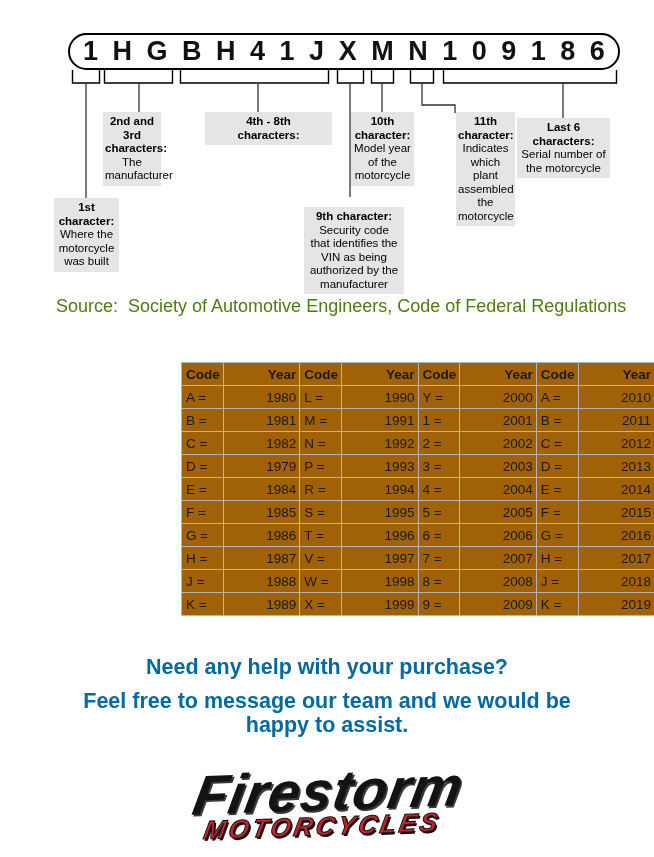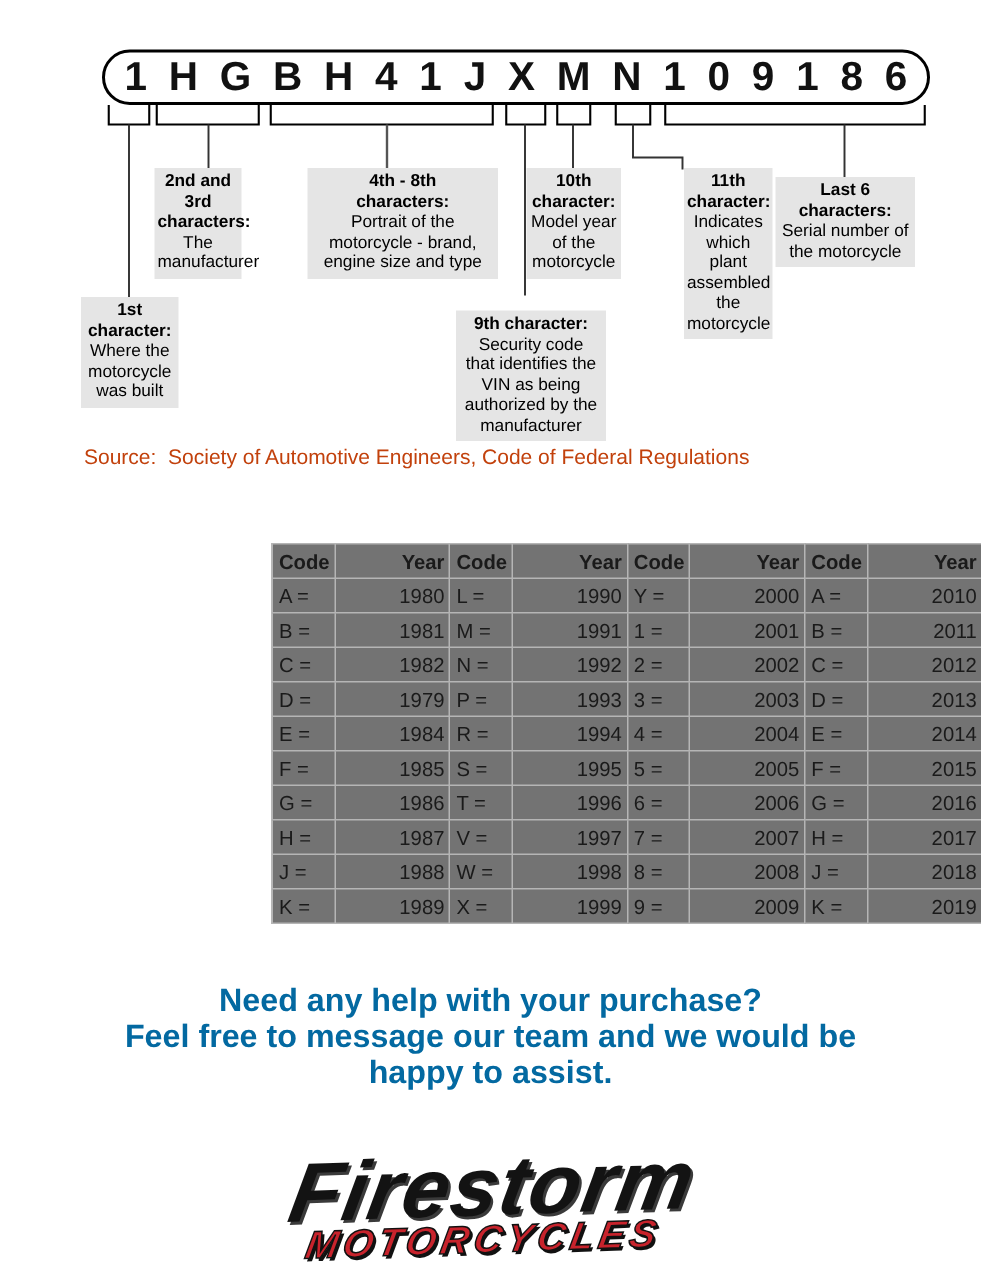--- a/index.html
+++ b/index.html
@@ -28,42 +28,42 @@
   .vin-label .box-body{white-space:pre-line;}
   .box-b1{left:54px;top:198px;width:65px;}
   .box-b2{left:103px;top:112px;width:58px;}
   .box-b3{left:205px;top:112px;width:127px;}
   .box-b4{left:304px;top:207px;width:100px;}
   .box-b5{left:351px;top:112px;width:63px;}
   .box-b6{left:424px;top:112px;width:59px;margin-left:32px;}
   .box-b7{left:517px;top:118px;width:93px;}
   
   .source-note{
-    position:absolute;left:56px;top:296px;font-size:14px;color:#c2410c;
+    position:absolute;left:56px;top:296px;font-size:18px;color:#4d7c0f;
     white-space:pre;
   }
   
   .year-table{
     position:absolute;left:181px;top:362px;border-collapse:collapse;
-    border:1px solid #9a9a9a;background:#737373;
+    border:1px solid #9a9a9a;background:#a16207;
   }
   .year-table th,.year-table td{
     border:1px solid #b5b5b5;font-size:13.5px;height:23px;
     padding:0 3px 0 4px;box-sizing:border-box;color:#1a1a1a;
   }
   .year-table th{font-weight:bold;text-align:left;width:37px;}
   .year-table th.year-col{width:34px;padding-left:44px;}
   .year-table td.code{text-align:left;width:37px;}
   .year-table td.year{text-align:right;width:34px;}
   
   .help-text{
     position:absolute;left:0;top:655px;width:654px;text-align:center;
     font-size:21.5px;font-weight:bold;line-height:24px;color:#0369a1;
   }
-  .help-text .wrap2{max-width:520px;margin:0 auto;}
+  .help-text .wrap2{max-width:520px;margin:10px auto;}
   
   .logo{
     position:absolute;left:0;top:763px;width:654px;text-align:center;
   }
   .logo-inner{
     display:inline-block;transform:skewX(-12deg) rotate(-2deg);
   }
   .logo-primary{
     font-size:56px;font-weight:bold;font-style:italic;line-height:1;
     color:#131313;letter-spacing:1px;
@@ -129,23 +129,20 @@
   </div>
   <div class="vin-label box-b2">
     <div class="box-title">2nd and 3rd
 characters:</div>
     <div class="box-body">The
 manufacturer</div>
   </div>
   <div class="vin-label box-b3">
     <div class="box-title">4th - 8th
 characters:</div>
-    <div class="box-body">Portrait of the
-motorcycle - brand,
-engine size and type</div>
   </div>
   <div class="vin-label box-b4">
     <div class="box-title">9th character:</div>
     <div class="box-body">Security code
 that identifies the
 VIN as being
 authorized by the
 manufacturer</div>
   </div>
   <div class="vin-label box-b5">

